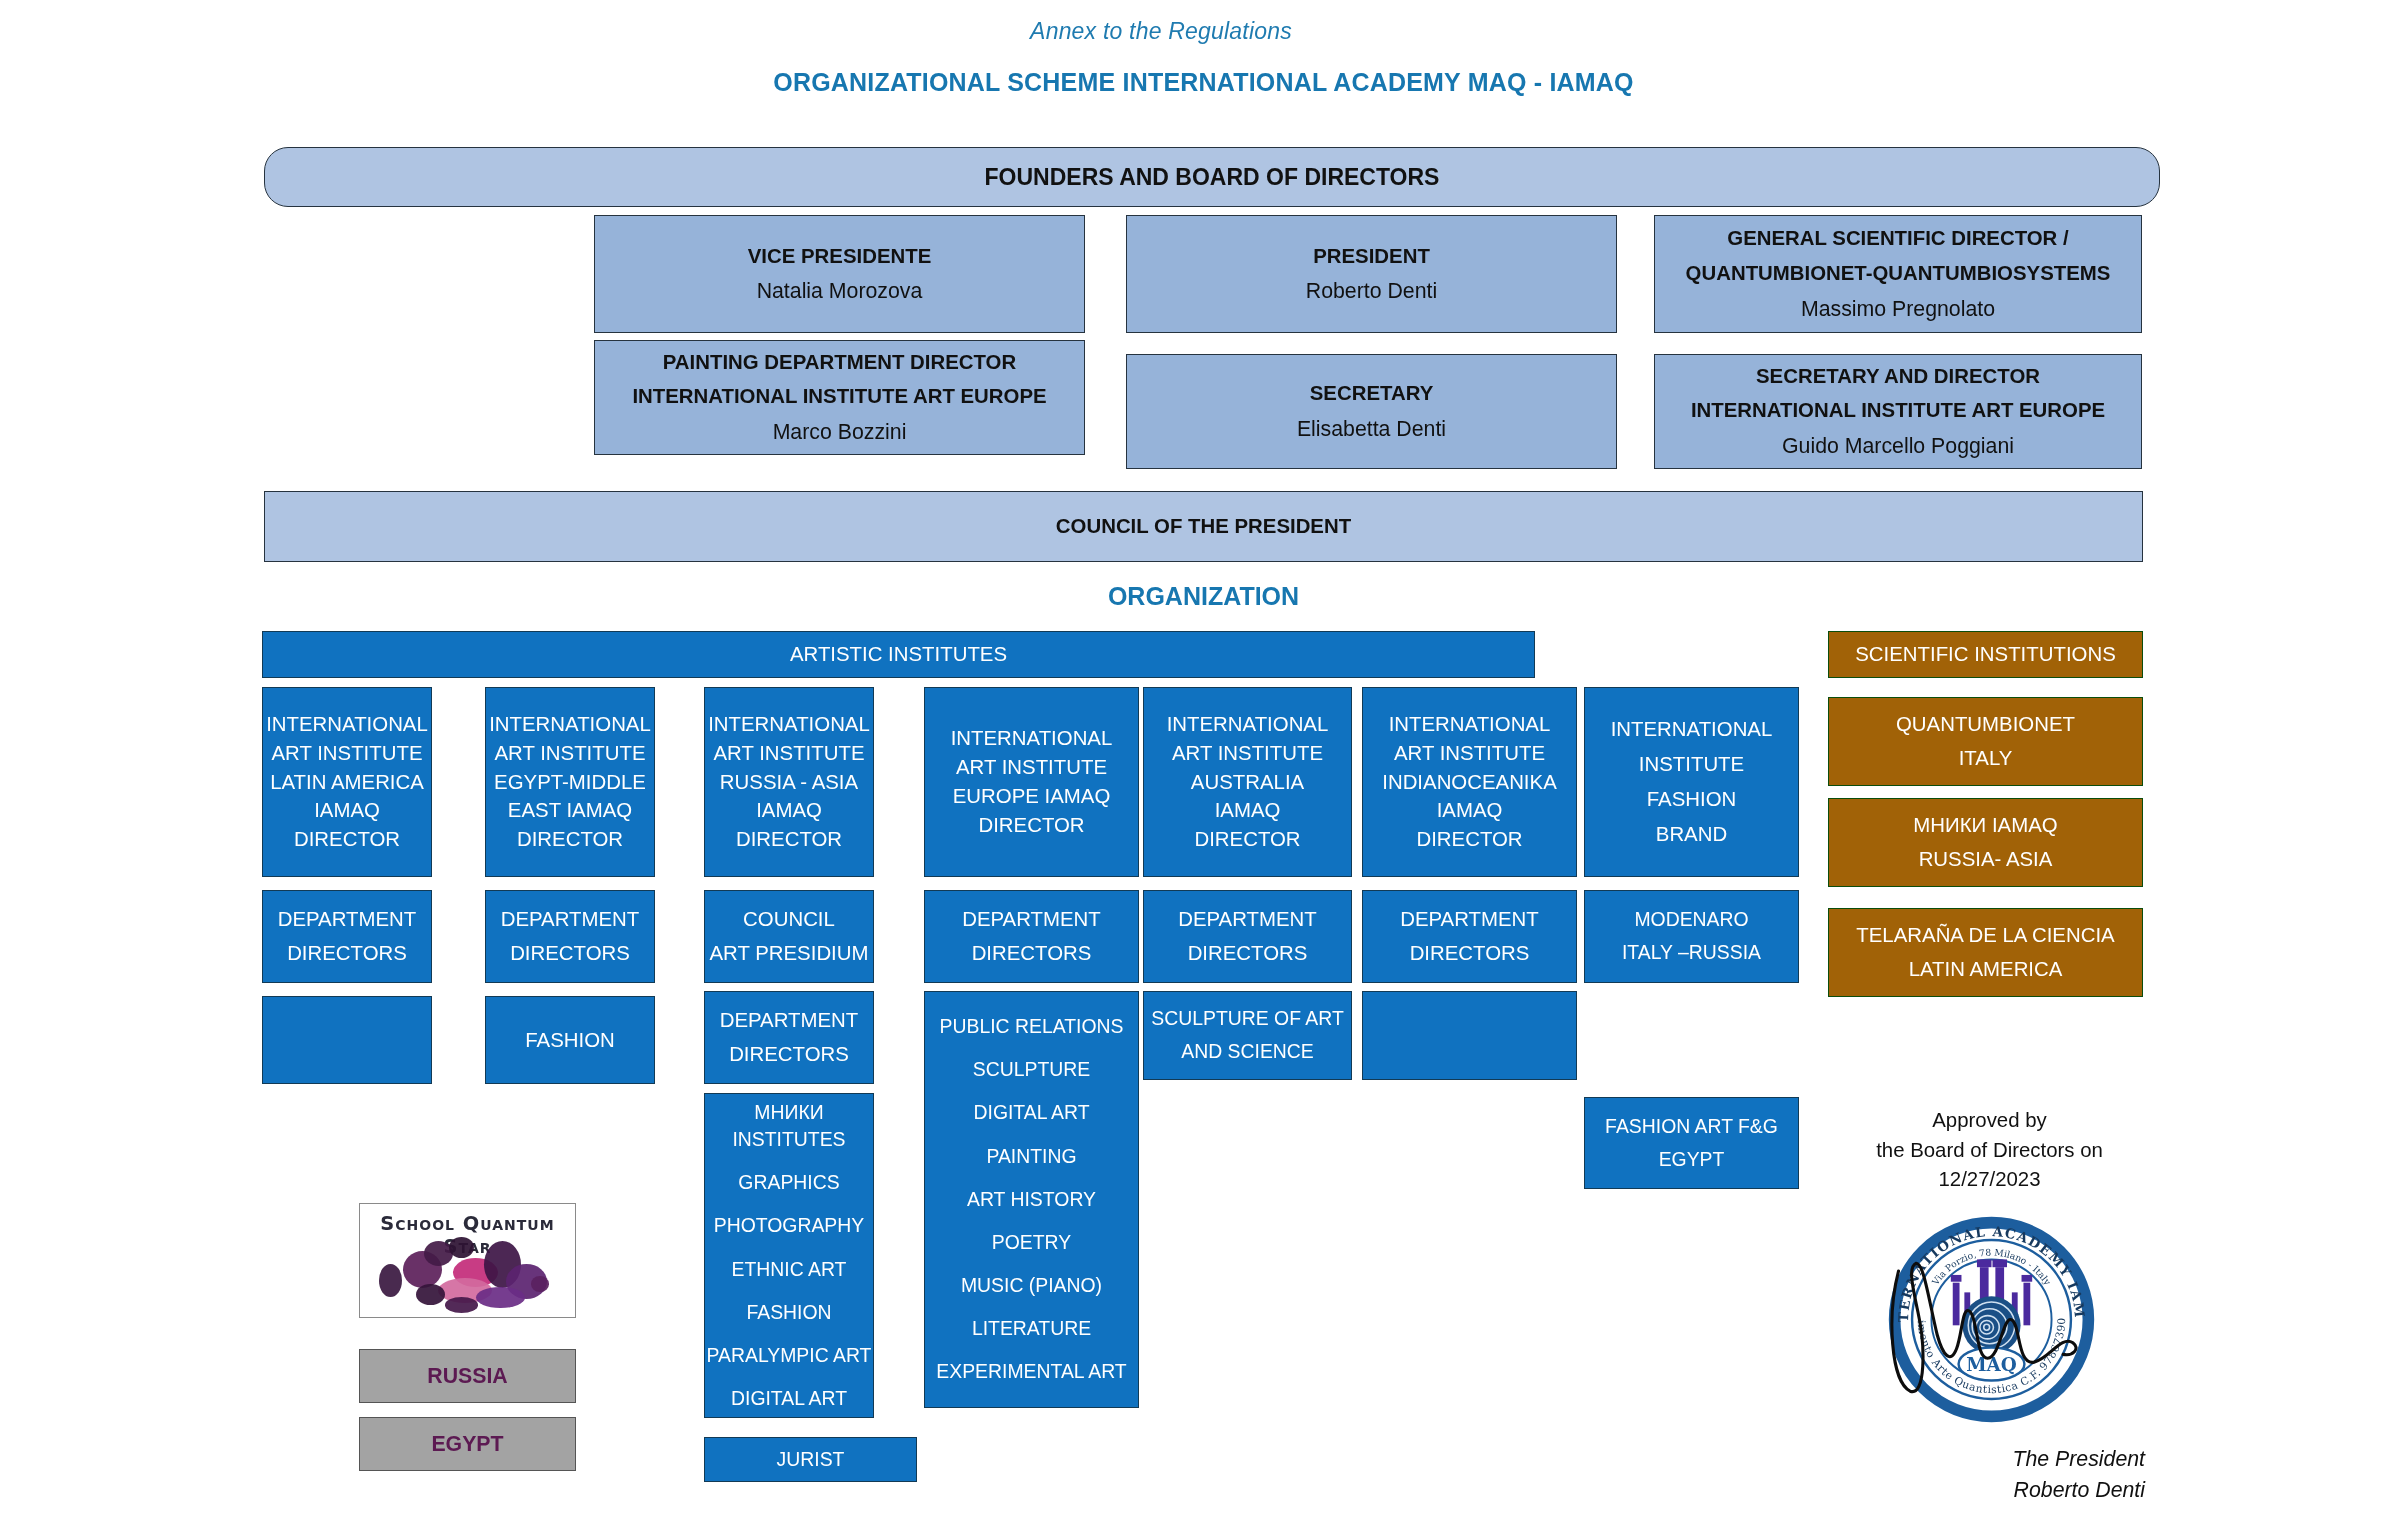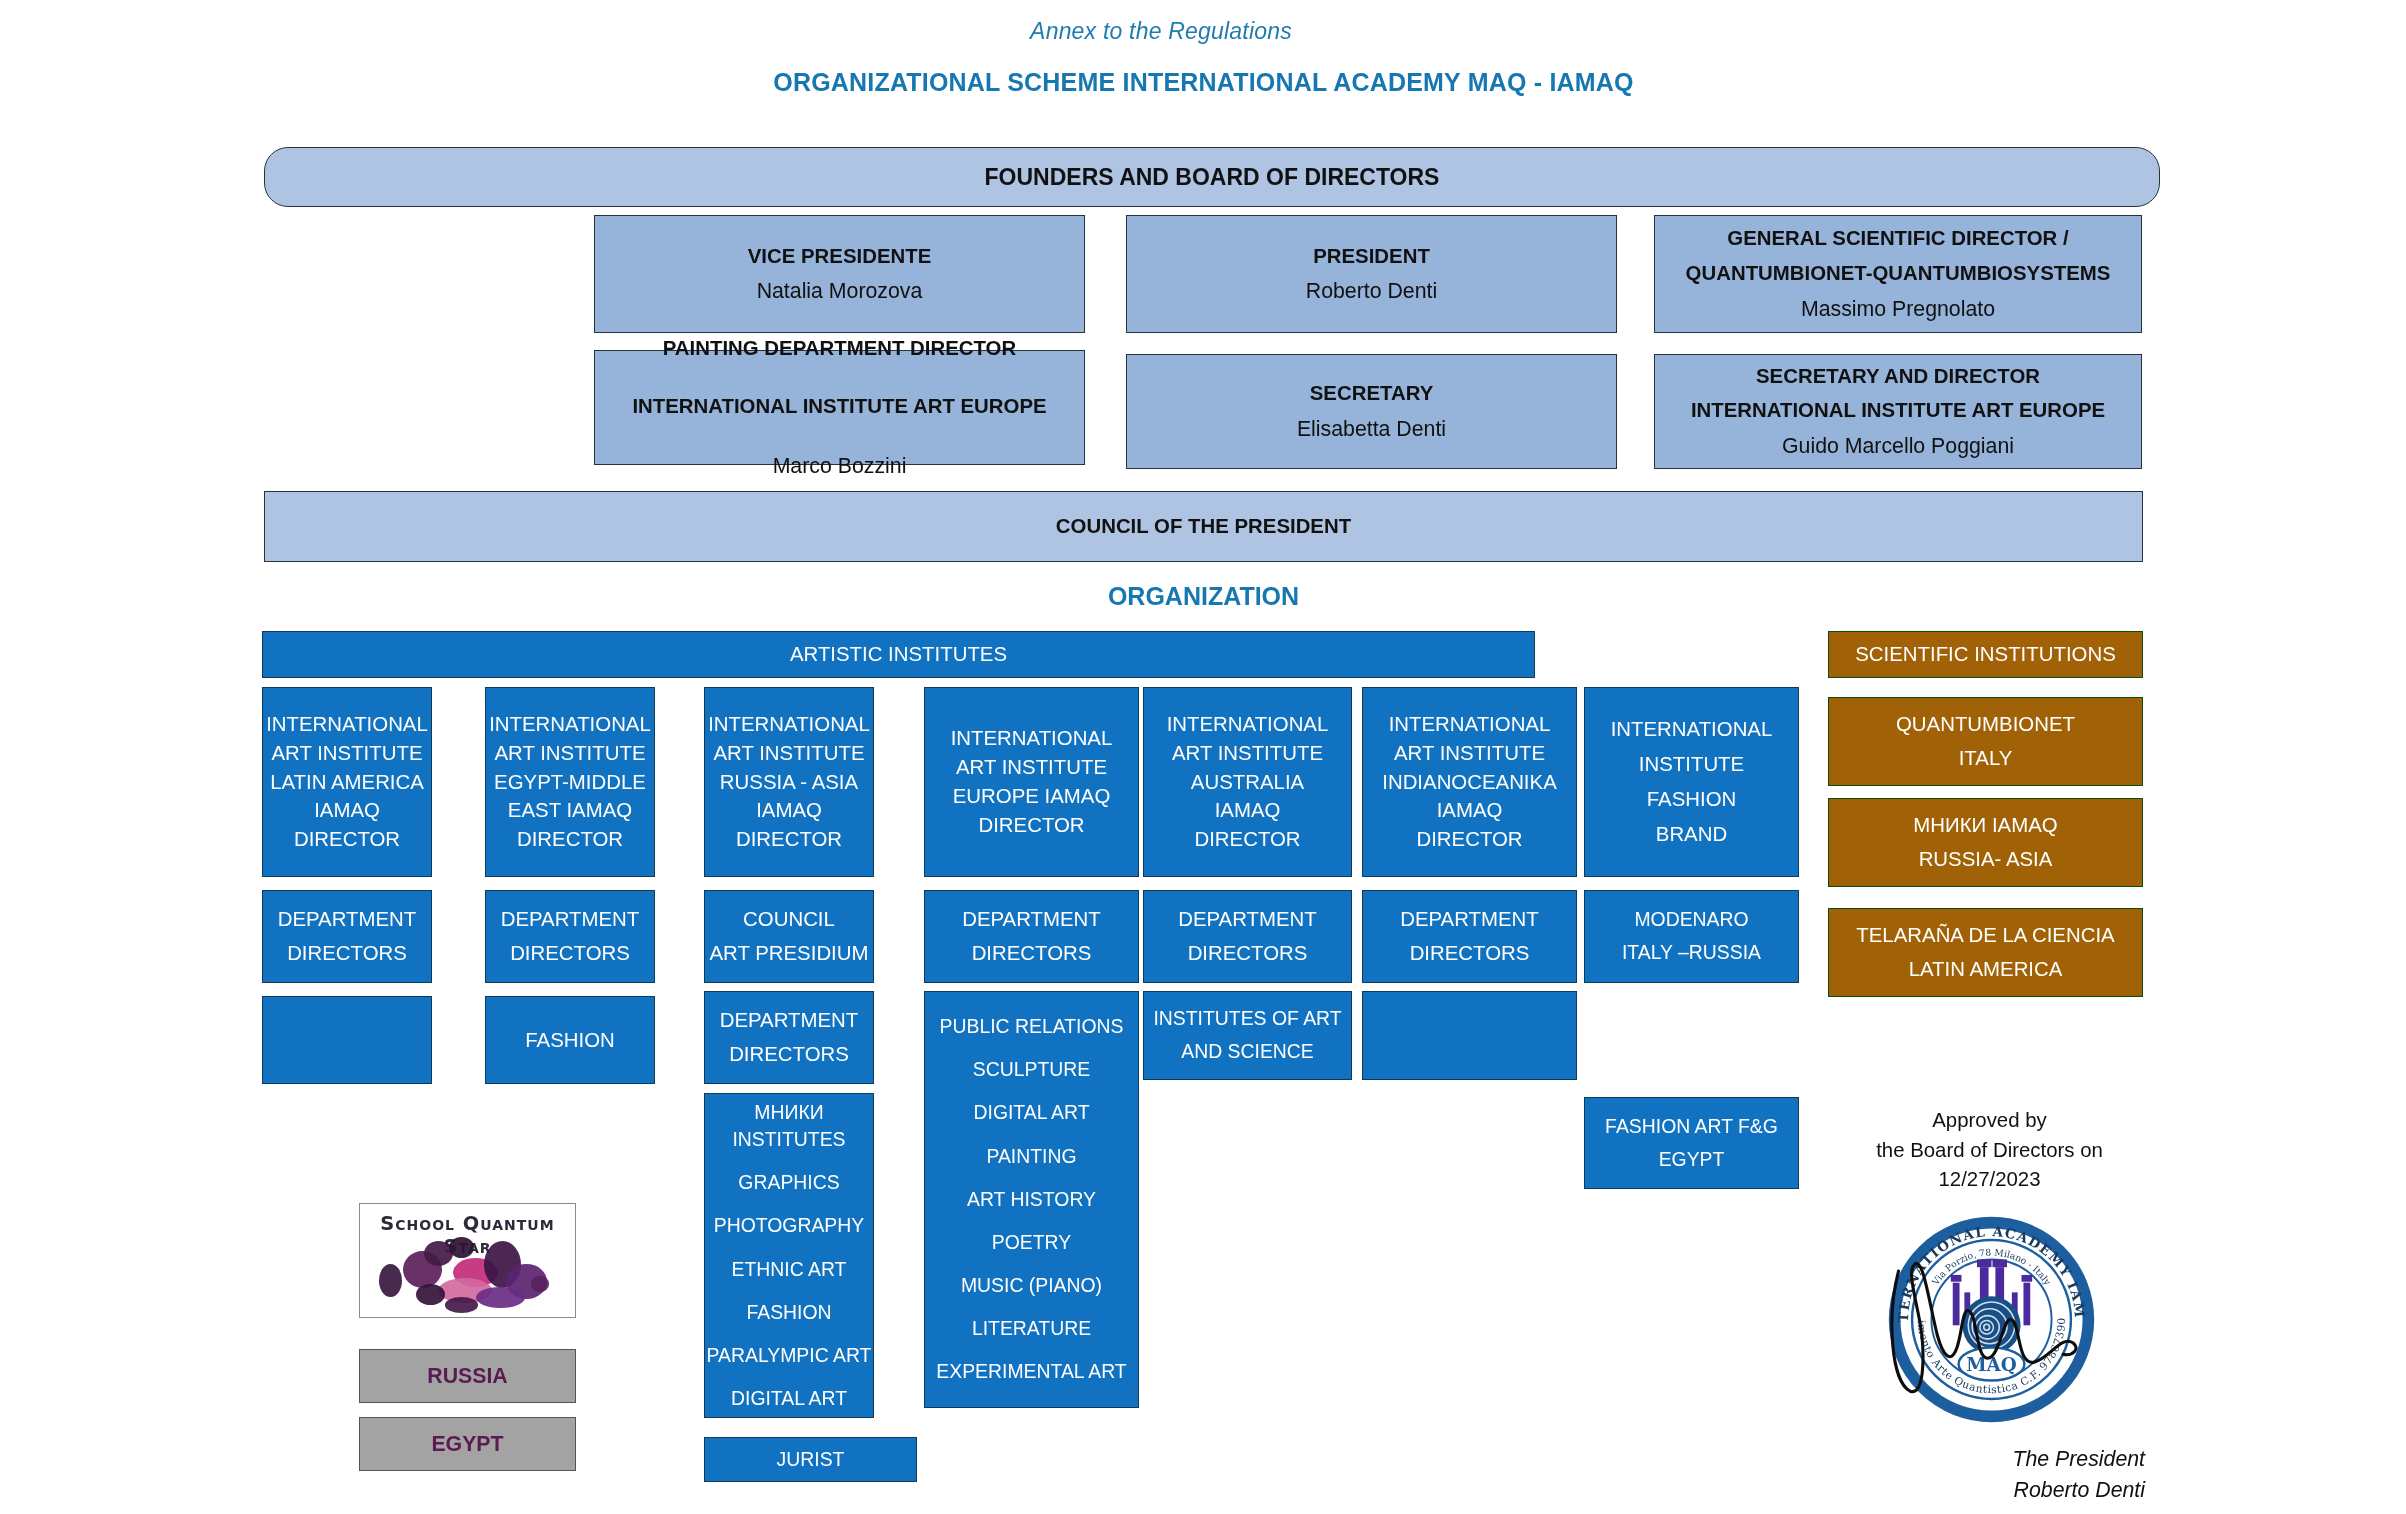--- a/index.html
+++ b/index.html
@@ -157,21 +157,21 @@
     <span class="ln fs-role hdr-bold">PRESIDENT</span>
     <span class="ln fs-person">Roberto Denti</span>
   </div>
 
   <div class="box midblue spaced" style="left:1654px; top:215px; width:488px; height:118px;">
     <span class="ln fs-role hdr-bold">GENERAL SCIENTIFIC DIRECTOR /</span>
     <span class="ln fs-role hdr-bold">QUANTUMBIONET-QUANTUMBIOSYSTEMS</span>
     <span class="ln fs-person">Massimo Pregnolato</span>
   </div>
 
-  <div class="box midblue spaced" style="left:594px; top:350px; width:491px; height:115px;gap:24px;">
+  <div class="box midblue spaced" style="left:594px; top:340px; width:491px; height:115px;">
     <span class="ln fs-role hdr-bold">PAINTING DEPARTMENT DIRECTOR</span>
     <span class="ln fs-role hdr-bold">INTERNATIONAL INSTITUTE ART EUROPE</span>
     <span class="ln fs-person">Marco Bozzini</span>
   </div>
 
   <div class="box midblue spaced" style="left:1126px; top:354px; width:491px; height:115px;">
     <span class="ln fs-role hdr-bold">SECRETARY</span>
     <span class="ln fs-person">Elisabetta Denti</span>
   </div>
 
@@ -278,21 +278,21 @@
     <span class="ln fs-cell">ART INSTITUTE</span>
     <span class="ln fs-cell">AUSTRALIA</span>
     <span class="ln fs-cell">IAMAQ</span>
     <span class="ln fs-cell">DIRECTOR</span>
   </div>
   <div class="box bluebox spaced" style="left:1143px; top:890px; width:209px; height:93px;">
     <span class="ln fs-cell">DEPARTMENT</span>
     <span class="ln fs-cell">DIRECTORS</span>
   </div>
   <div class="box bluebox spaced" style="left:1143px; top:991px; width:209px; height:89px;">
-    <span class="ln fs-cell-sm">INSTITUTES OF ART</span>
+    <span class="ln fs-cell-sm">SCULPTURE OF ART</span>
     <span class="ln fs-cell-sm">AND SCIENCE</span>
   </div>
 
   <div class="box bluebox" style="left:1362px; top:687px; width:215px; height:190px;">
     <span class="ln fs-cell">INTERNATIONAL</span>
     <span class="ln fs-cell">ART INSTITUTE</span>
     <span class="ln fs-cell">INDIANOCEANIKA</span>
     <span class="ln fs-cell">IAMAQ</span>
     <span class="ln fs-cell">DIRECTOR</span>
   </div>

